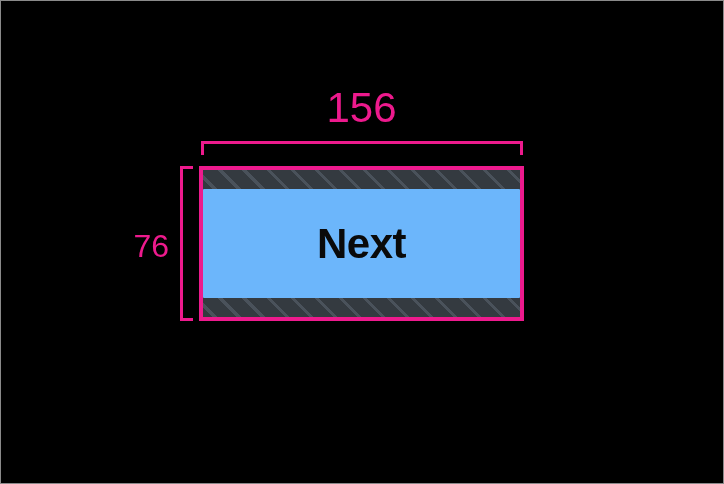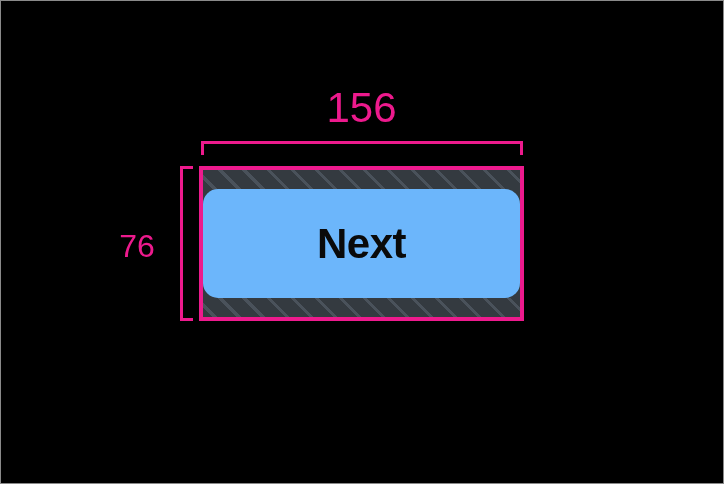--- a/index.html
+++ b/index.html
@@ -54,21 +54,21 @@
   .hatch-bottom { bottom: 0; }
 
   
   .target-button {
     position: absolute;
     left: 0;
     right: 0;
     top: 19px;
     bottom: 19px;
     background: #6cb6fb;
-    border-radius: 15px;
+    border-radius: 1px;
     display: flex;
     align-items: center;
     justify-content: center;
     color: #0a0a0a;
     font-size: 42px;
     font-weight: bold;
     letter-spacing: -0.5px;
     font-family: "Liberation Sans", sans-serif;
     user-select: none;
   }
@@ -97,21 +97,21 @@
     border-left: 3px solid #ed1a8d;
     border-right: 3px solid #ed1a8d;
   }
 
   
   .measure-height-label {
     position: absolute;
     left: 104px;
     top: 227px;
     width: 64px;
-    text-align: center;
+    text-align: right;
     color: #ed1a8d;
     font-size: 32px;
     font-family: "Liberation Sans", sans-serif;
     line-height: 36px;
   }
 
   .measure-height-bracket {
     position: absolute;
     left: 179px;
     top: 165px;

